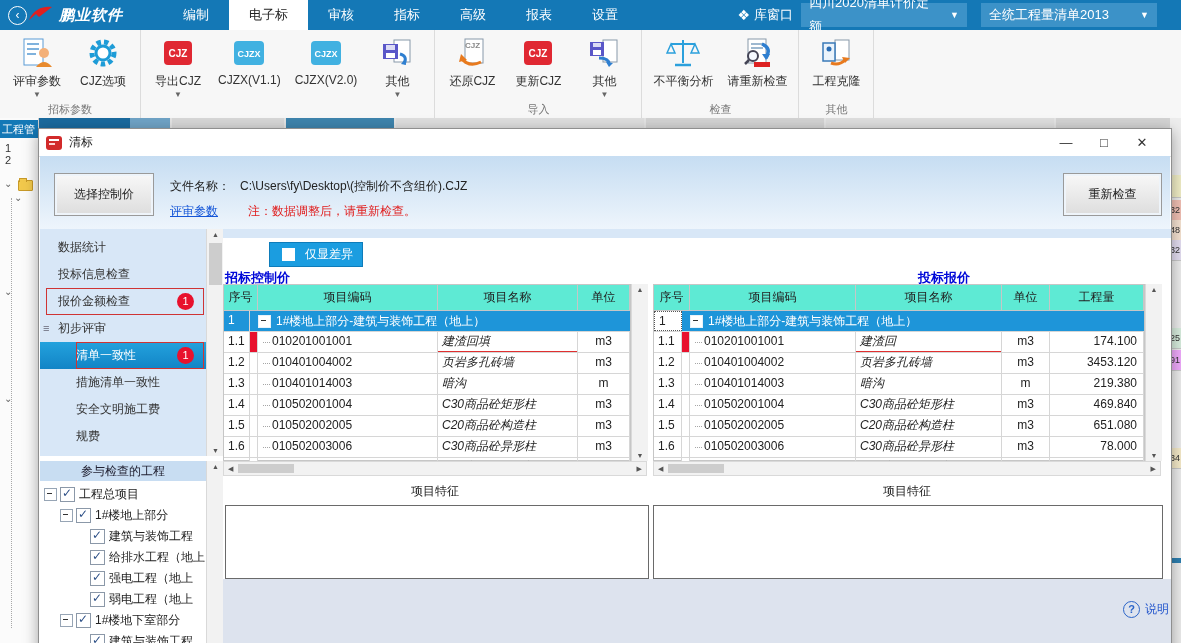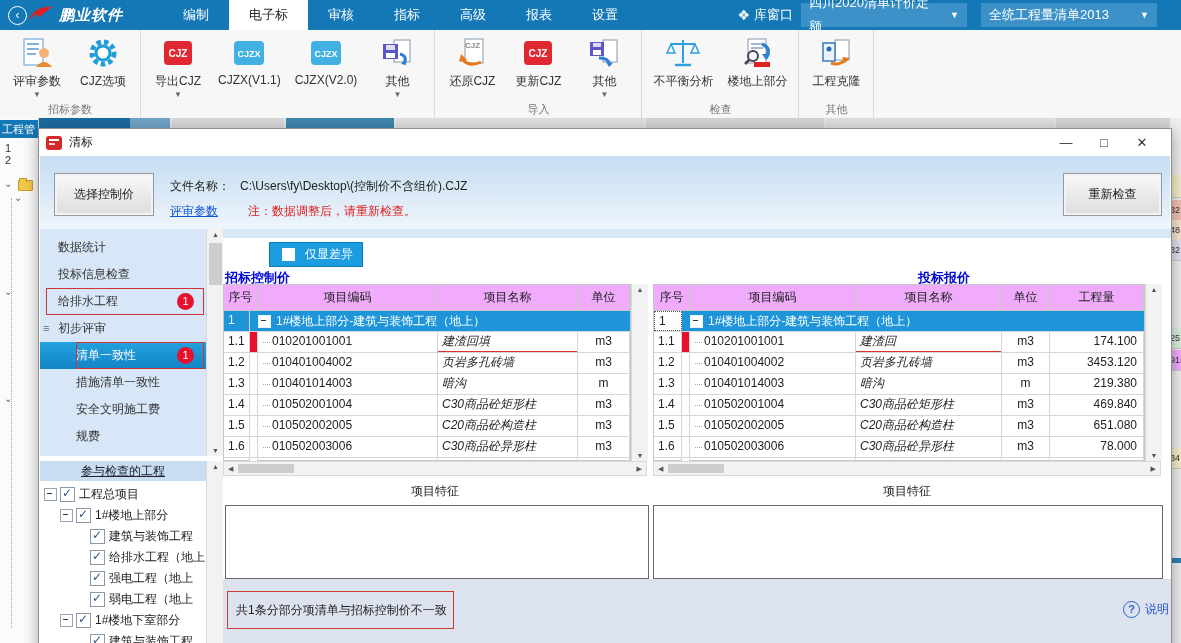--- a/index.html
+++ b/index.html
@@ -64,40 +64,40 @@
   .nav-item.indent .ntext{padding-left:36px;}
   .nav-item.selected{background:linear-gradient(#23a2dd,#1284c6);color:#fff;}
   .nav-item .flag{position:absolute;left:6px;right:2px;top:0px;bottom:0px;border:1px solid #cf3434;pointer-events:none;}
   .nav-item.indent .flag{left:36px;}
   .nav-badge{position:absolute;right:12px;top:5px;width:17px;height:17px;border-radius:50%;background:#e8112d;color:#fff;font-size:11px;line-height:17px;text-align:center;}
   .nav-secicon{position:absolute;left:3px;top:0;font-size:11px;color:#667;}
   .vscroll{position:absolute;background:#f2f2f2;border-left:1px solid #d9d9d9;}
   .varrow{position:absolute;left:0;width:100%;text-align:center;font-size:7px;color:#555;}
   .vthumb{position:absolute;left:2px;right:2px;background:#cdcdcd;}
   
-  .tree-header{position:absolute;left:1px;top:332px;width:166px;height:20px;background:#c8ddf2;font-size:12px;color:#223;text-align:center;line-height:20px;text-decoration:underline;}
+  .tree-header{position:absolute;left:1px;top:332px;width:166px;height:20px;background:#c8ddf2;font-size:12px;color:#223;text-align:center;line-height:20px;}
   .tree{position:absolute;left:1px;top:352px;width:166px;height:187px;background:#fff;overflow:hidden;font-size:12px;}
   .tree-row{height:21px;display:flex;align-items:center;white-space:nowrap;}
   .expbox{width:11px;height:11px;border:1px solid #97a5b5;background:#fff;flex:0 0 11px;position:relative;margin-right:3px;}
   .expbox:before{content:"";position:absolute;left:2px;top:4px;width:5px;height:1px;background:#333;}
   .cbx{width:13px;height:13px;border:1px solid #8b98a8;background:#fff;flex:0 0 13px;margin-right:4px;position:relative;}
   .cbx:before{content:"✓";position:absolute;left:1px;top:-2px;font-size:12px;color:#2c4f86;}
   .tlabel{overflow:hidden;color:#222;}
   
   .dlg-main{position:absolute;left:184px;top:100px;right:0px;bottom:0;background:#fff;}
   .main-topstrip{position:absolute;left:0;top:0;width:100%;height:9px;background:#d8e7f7;}
   .diff-btn{position:absolute;left:46px;top:13px;width:92px;height:23px;background:#1b9de0;border:1px solid #0e7cba;display:flex;align-items:center;color:#fff;font-size:12px;}
   .diff-cb{width:13px;height:13px;background:#fff;margin:0 10px 0 12px;}
   .tbl-title{position:absolute;font-size:13px;font-weight:bold;color:#0008d8;}
   .lt-title{left:2px;top:40px;}
   .rt-title{left:695px;top:40px;}
   .tbl{position:absolute;top:55px;font-size:12px;color:#222;background:#fff;border:1px solid #c6c6c6;box-sizing:border-box;}
   .trow{display:flex;border-bottom:1px solid #d6d6d6;}
   .tcell{flex:0 0 auto;border-right:1px solid #d6d6d6;box-sizing:border-box;overflow:hidden;white-space:nowrap;}
-  .thead .tcell{background:#f0abfc;text-align:center;line-height:25px;height:25px;border-right:1px solid #c6c6c6;}
+  .thead .tcell{background:#5eead4;text-align:center;line-height:25px;height:25px;border-right:1px solid #c6c6c6;}
   .thead{border-bottom:1px solid #c6c6c6;}
   .tbody{overflow:hidden;}
   .tbody .trow{height:20px;}
   .tbody .tcell{line-height:19px;height:20px;}
   .grow{background:#1e95d9;color:#fff;}
   .grow .gname{display:flex;align-items:center;}
   .gexp{width:11px;height:11px;border:1px solid #e8f2fa;background:#fff;position:relative;margin:0 5px 0 8px;flex:0 0 11px;}
   .gexp:before{content:"";position:absolute;left:2px;top:4px;width:5px;height:1px;background:#333;}
   .focus-cell{background:#fff !important;color:#222;border:1px dotted #555;}
   .c-no{padding-left:4px;}
@@ -297,21 +297,21 @@
                 <rect x="8" y="3" width="18" height="24" fill="#fff" stroke="#8899aa"></rect>
                 <rect x="11" y="7" width="12" height="2" fill="#9db8d0"></rect>
                 <rect x="11" y="11" width="12" height="2" fill="#9db8d0"></rect>
                 <path d="M22 8 q10 4 4 14" fill="none" stroke="#2f7fd0" stroke-width="3.5"></path>
                 <path d="M26 24 l4 -6 -8 0 Z" fill="#2f7fd0"></path>
                 <rect x="14" y="26" width="16" height="5" fill="#dd2222"></rect>
                 <circle cx="13" cy="20" r="5" fill="#f5f9ff" stroke="#445" stroke-width="2"></circle>
                 <line x1="9" y1="24" x2="5" y2="28" stroke="#445" stroke-width="2.5"></line>
               </svg>
             </div>
-            <div class="blabel">楼地上部分</div>
+            <div class="blabel">请重新检查</div>
             <div class="barrow"></div>
           </div>
         </div>
         <div class="rglabel">检查</div>
       </div>
       <div class="rgroup">
         <div class="rbuttons">
           <div class="rbtn">
             <div class="icon">
               <svg width="34" height="34">
@@ -384,21 +384,21 @@
 
     <div class="dlg-nav" id="dlgnav">
         <div style="height: 5px;"></div>
         <div class="nav-item">
           <div class="ntext">数据统计</div>
         </div>
         <div class="nav-item">
           <div class="ntext">投标信息检查</div>
         </div>
         <div class="nav-item">
-          <div class="ntext">给排水工程</div>
+          <div class="ntext">报价金额检查</div>
           <div class="nav-badge">1</div>
           <div class="flag"></div>
         </div>
         <div class="nav-item">
           <div class="nav-secicon">≡</div>
           <div class="ntext">初步评审</div>
         </div>
         <div class="nav-item selected indent">
           <div class="ntext">清单一致性</div>
           <div class="nav-badge">1</div>
@@ -638,22 +638,19 @@
         <span class="harrow" style="right:4px;">▶</span>
       </div>
 
       <div class="bottom-band"></div>
 
       <div class="feat-label" style="left:0px;top:250px;width:424px;">项目特征</div>
       <textarea class="feat-box" style="left: 2px; top: 276px; width: 418px; height: 68px;"></textarea>
       <div class="feat-label" style="left:430px;top:250px;width:508px;">项目特征</div>
       <textarea class="feat-box" style="left: 430px; top: 276px; width: 504px; height: 68px;"></textarea>
 
-      <div class="summary-box">
-        <span>共1条分部分项清单与招标控制价不一致</span>
-      </div>
       <div class="help">
         <span class="help-ico">?</span>
         <span class="help-text">说明</span>
       </div>
     </div>
   </div>
 </div>
 
 </body></html>

